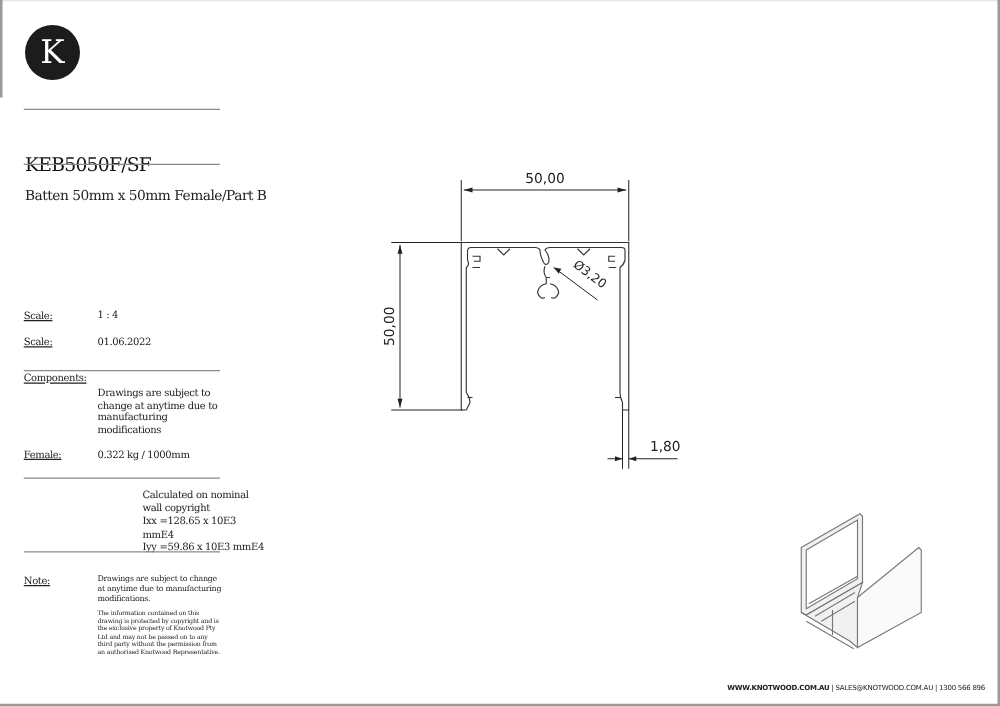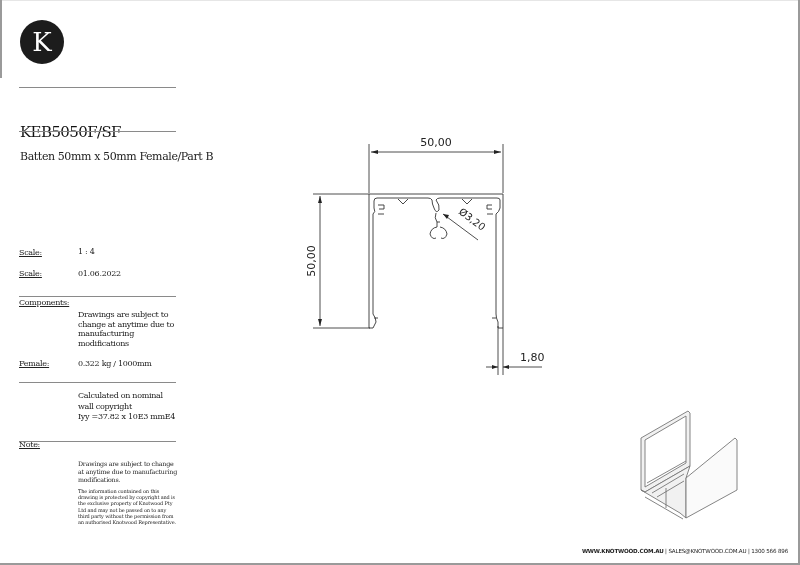--- a/index.html
+++ b/index.html
@@ -62,29 +62,30 @@
 <div class="rule" style="top:296px"></div>
 
 <div class="lbl" style="top:298px">Components:</div>
 <div class="val" style="top:310px; line-height:9.5px;">Drawings are subject to change at anytime due to manufacturing modifications</div>
 
 <div class="lbl" style="top:359px">Female:</div>
 <div class="val" style="top:359px">0.322 kg / 1000mm</div>
 
 <div class="rule" style="top:382px"></div>
 
-<div class="val" style="top:391px; line-height:10.5px;">
+<div class="val" style="top:391px; line-height:10.5px;margin-left:36px;">
   <div>Calculated on nominal</div>
   <div>wall copyright</div>
-  <div>Iyy =37.82 x 10E3 mmE4</div>
+  <div>Ixx =128.65 x 10E3 mmE4</div>
+  <div>Iyy =59.86 x 10E3 mmE4</div>
 </div>
 
 <div class="rule" style="top:441px"></div>
 
-<div class="lbl" style="top:440px">Note:</div>
+<div class="lbl" style="top:460px">Note:</div>
 <div class="val-sm" style="top:460px">Drawings are subject to change at anytime due to manufacturing modifications.</div>
 <div class="val-xs" style="top:488px">The information contained on this drawing is protected by copyright and is the exclusive property of Knotwood Pty Ltd and may not be passed on to any third party without the permission from an authorised Knotwood Representative.</div>
 
 <svg style="position:absolute; left:0; top:0;" width="800" height="565" viewBox="0 0 800 565">
   <g stroke="#222" stroke-width="0.8" fill="none">
 
     <line x1="369" y1="144" x2="369" y2="193"></line>
     <line x1="503" y1="144" x2="503" y2="193"></line>
     <line x1="371" y1="152" x2="501" y2="152"></line>
     <polygon points="371,152 378,150 378,154" fill="#222" stroke="none"></polygon>

